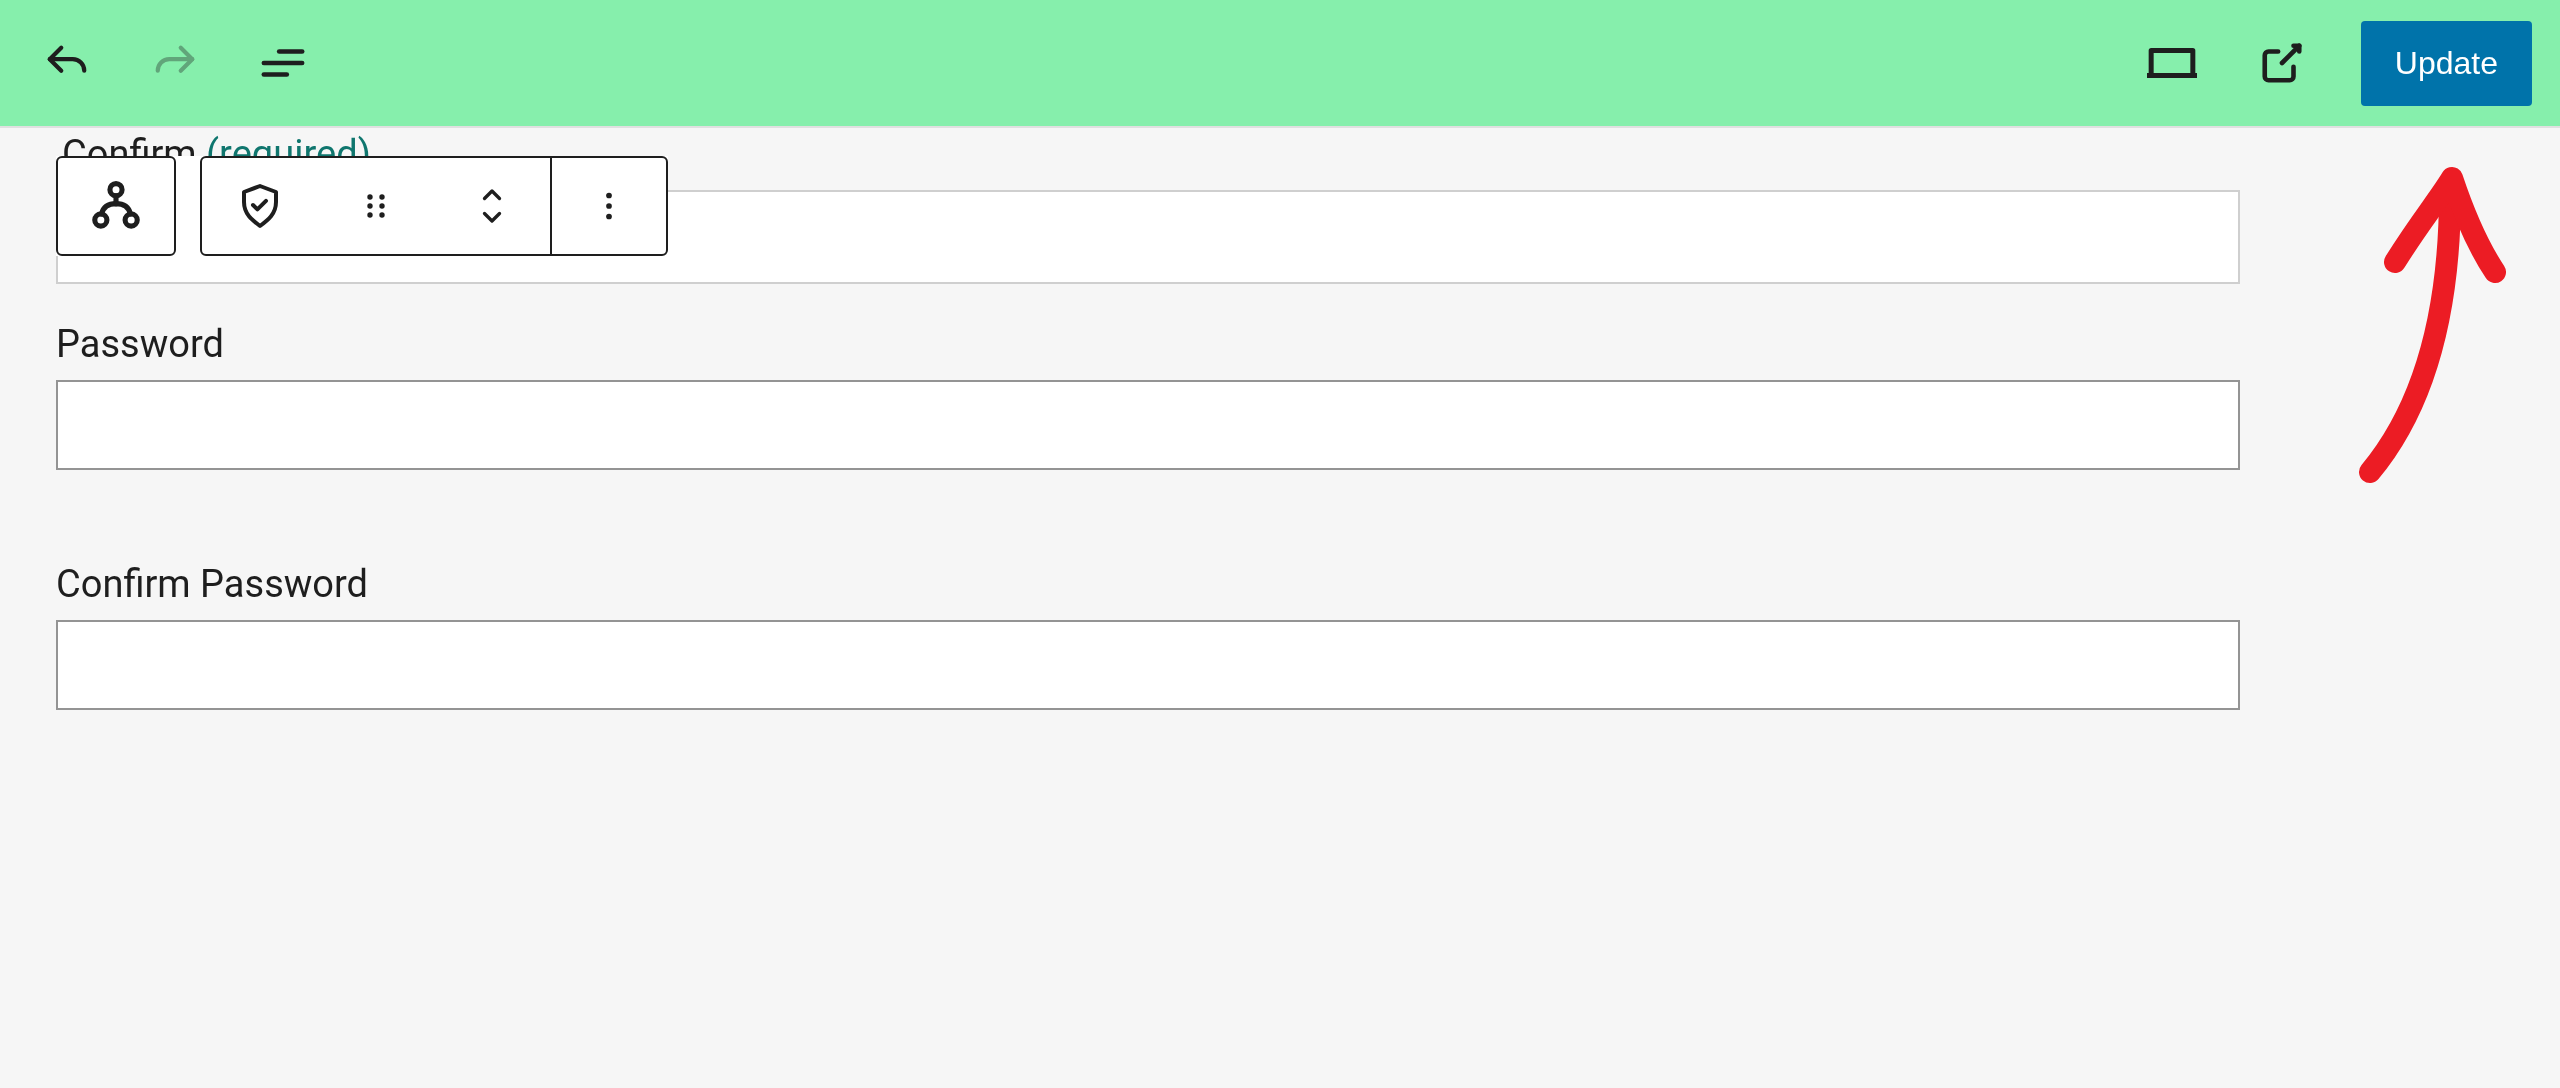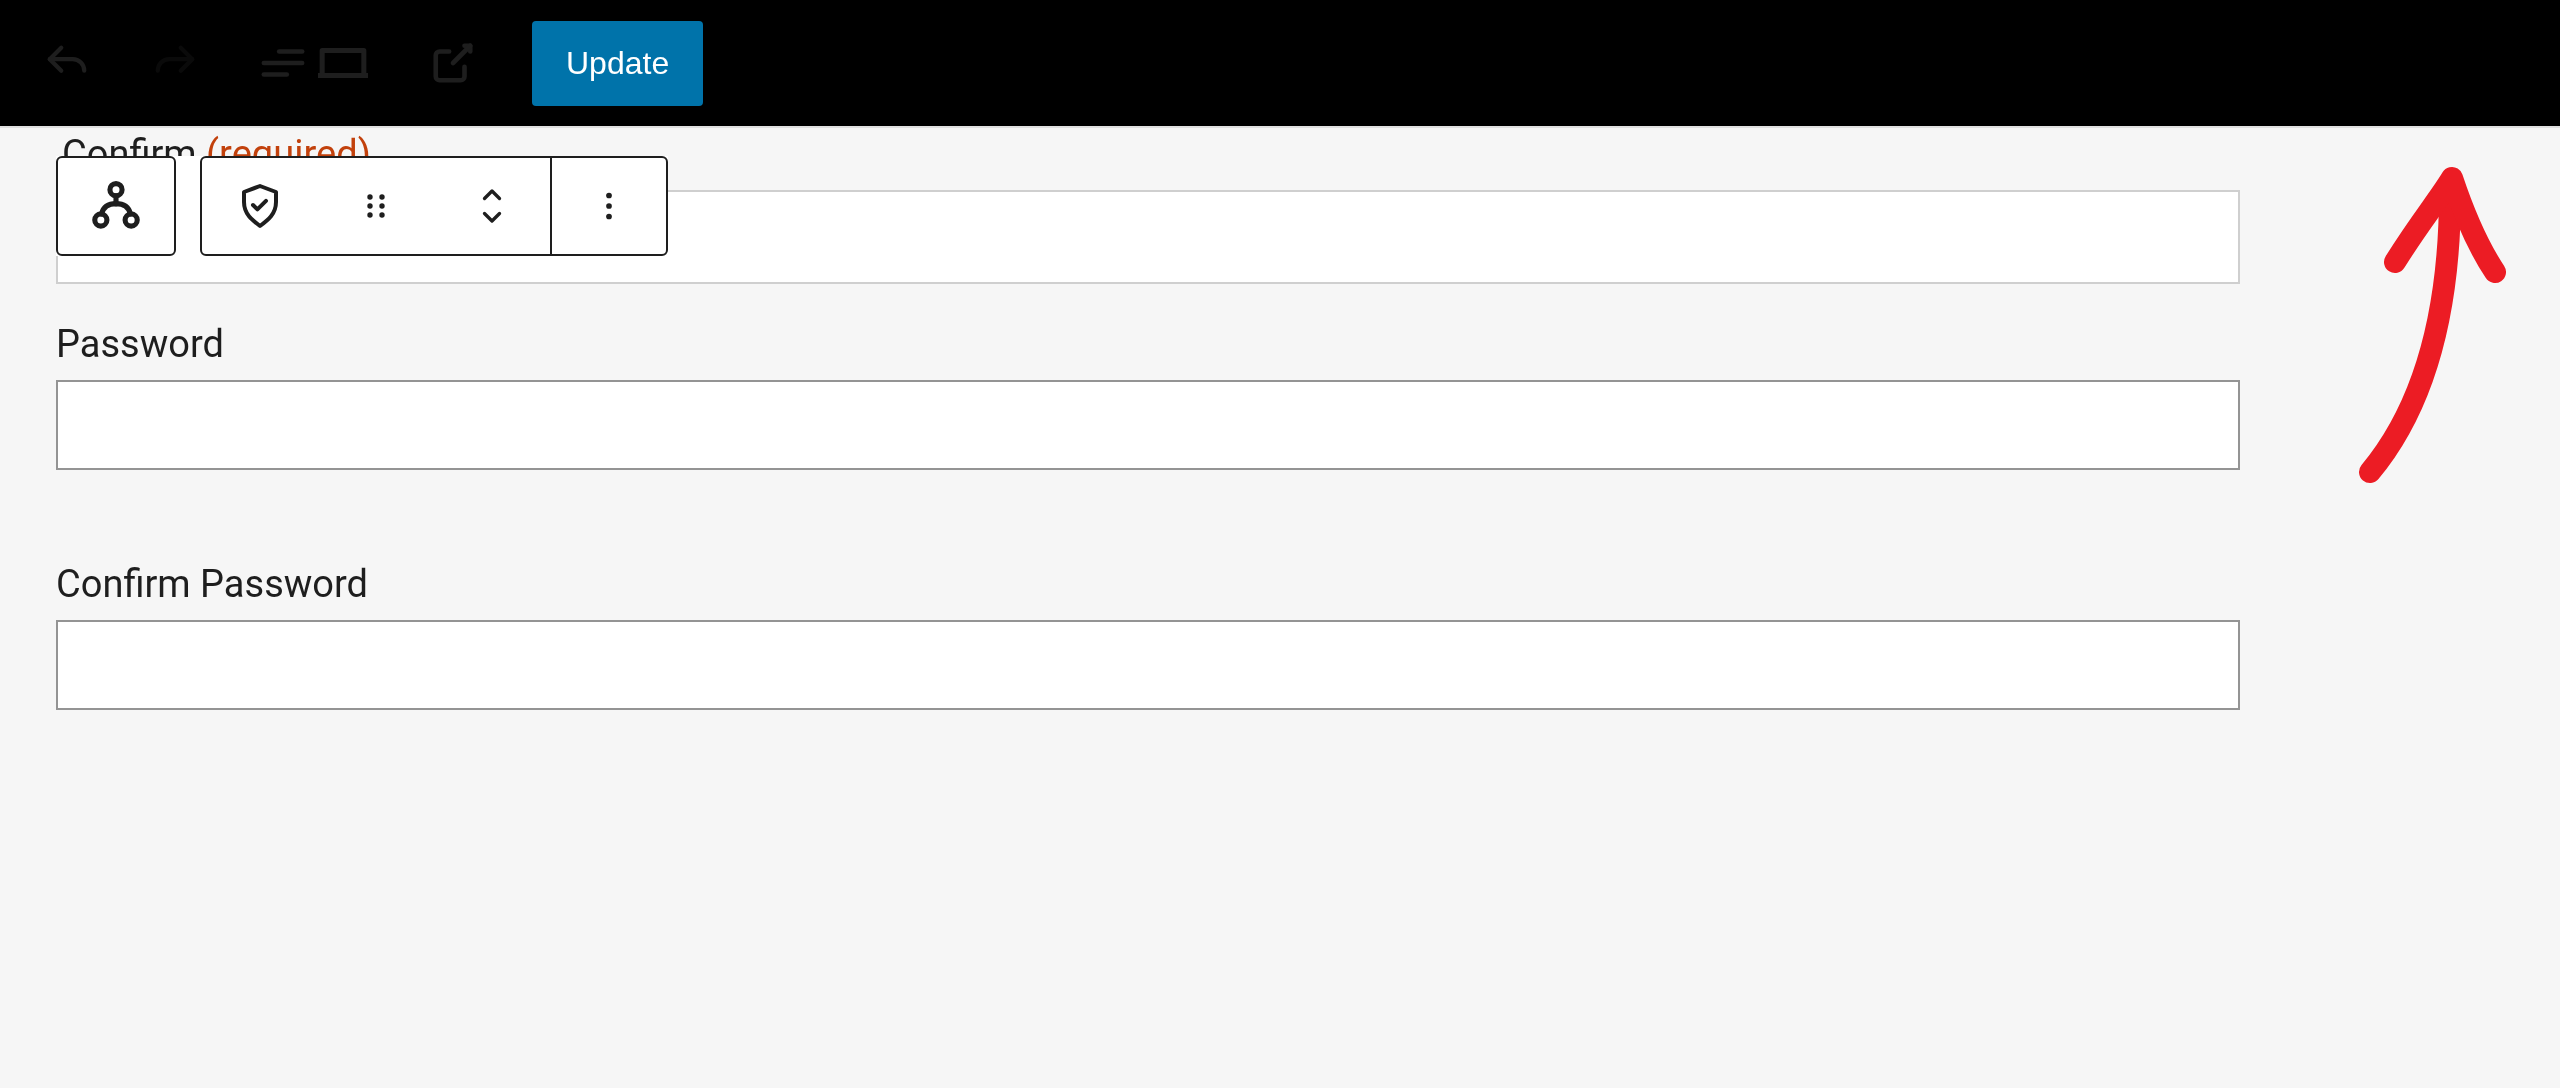--- a/index.html
+++ b/index.html
@@ -9,26 +9,26 @@
     }
     body {
       font-family: -apple-system, BlinkMacSystemFont, "Segoe UI", Roboto, sans-serif;
       background: #f6f6f6;
       width: 2560px;
       height: 1088px;
       overflow: hidden;
       transform-origin: top left;
     }
     .top-toolbar {
-      background: #000000;
+      background: #86efac;
       height: 128px;
       border-bottom: 2px solid #e0e0e0;
       display: flex;
       align-items: center;
-      justify-content: flex-start;
+      justify-content: space-between;
       padding: 0 28px;
     }
     .toolbar-left {
       display: flex;
       align-items: center;
       gap: 50px;
       padding-left: 10px;
     }
     .toolbar-right {
       display: flex;
@@ -60,21 +60,21 @@
     .field-group {
       margin-bottom: 92px;
     }
     .field-label {
       font-size: 38px;
       color: #1e1e1e;
       margin-bottom: 14px;
       font-weight: 400;
     }
     .label-required {
-      color: #c2410c;
+      color: #0f766e;
     }
     .field-input {
       width: 2184px;
       height: 90px;
       border: 2px solid #949494;
       background: #fff;
       font-size: 30px;
       padding: 0 18px;
     }
     .username-label {

